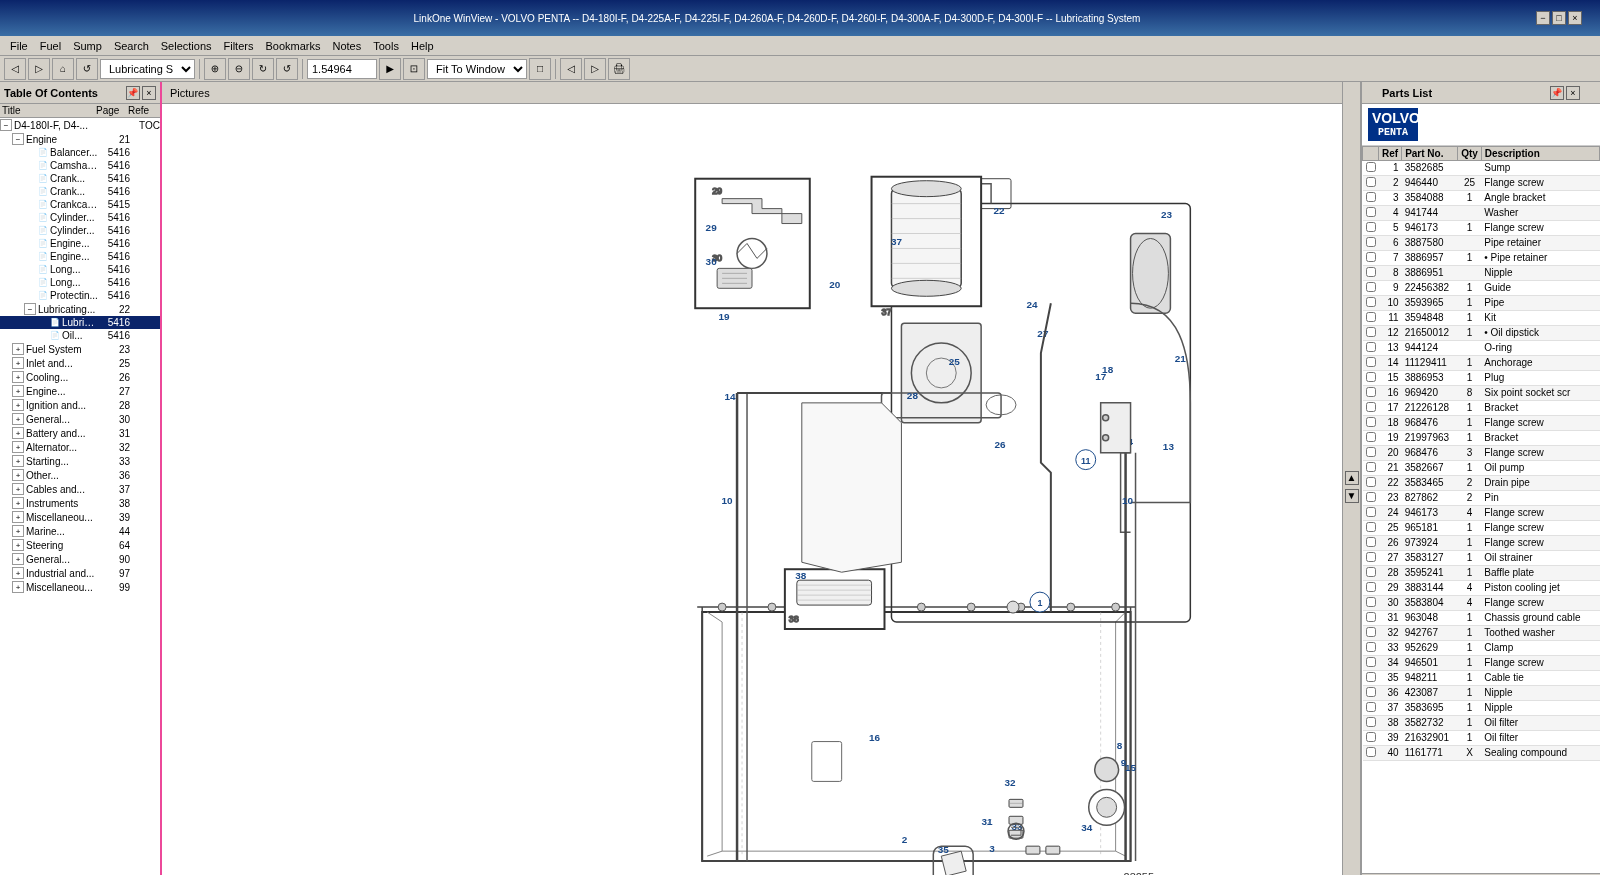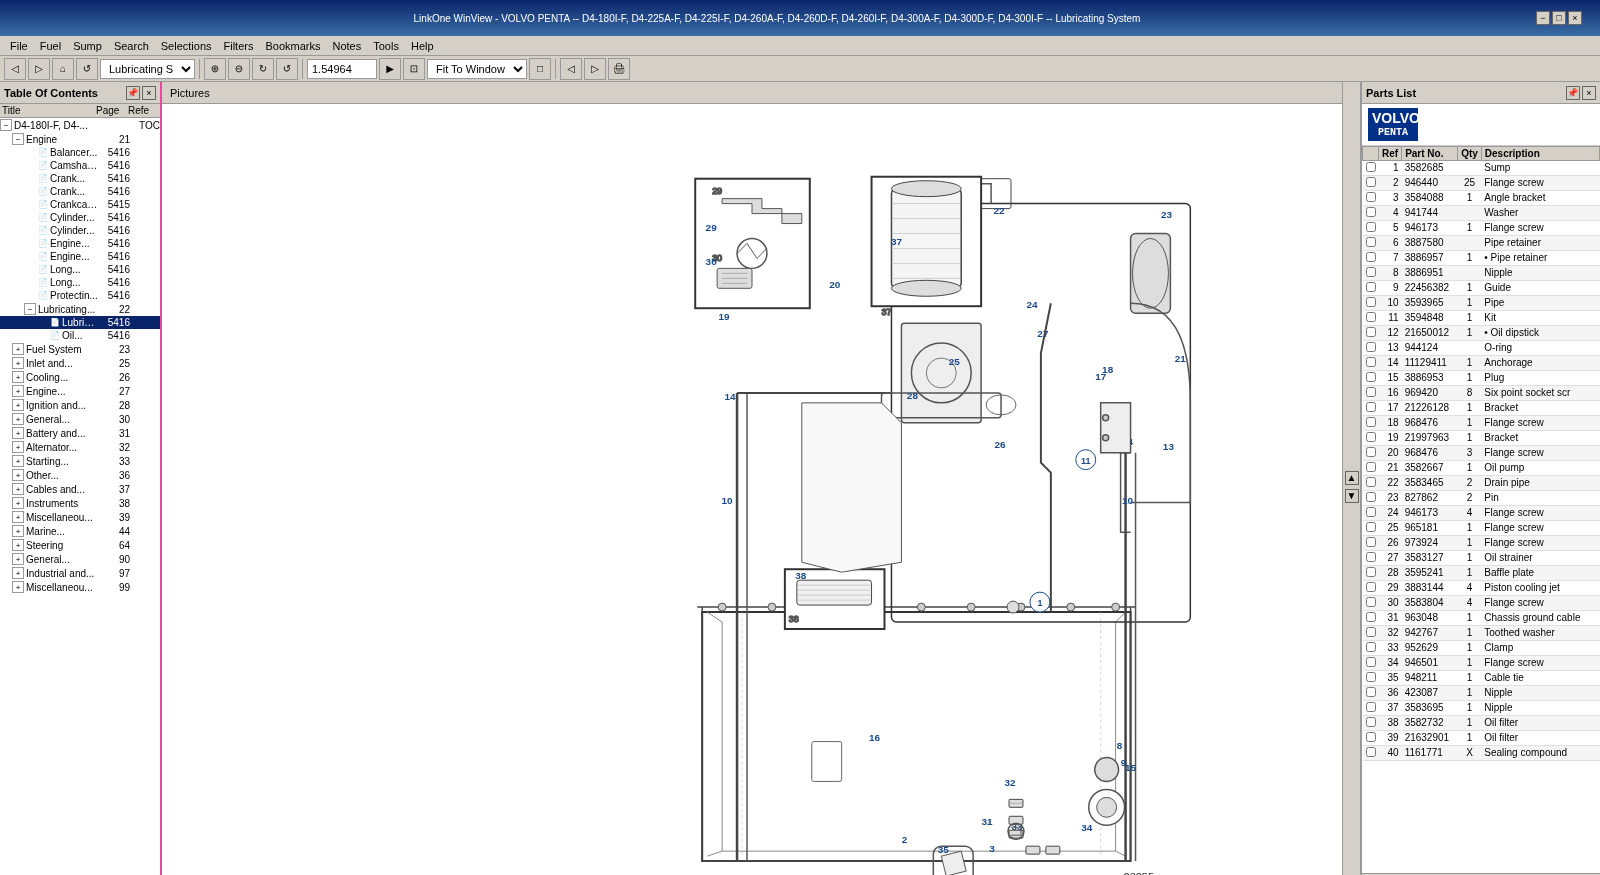--- a/index.html
+++ b/index.html
@@ -101,21 +101,21 @@
       background: #d4d0c8; height: 18px; display: flex; align-items: center;
       padding: 0 4px; border-top: 1px solid #999; font-size: 10px;
     }
     
     
     #parts-panel { 
       width: 240px; background: #d4d0c8; border-left: 2px solid #999;
       display: flex; flex-direction: column; flex-shrink: 0;
     }
     #parts-header { 
-      background: #d4d0c8; padding: 2px 4px; display: flex; 
+      background: #d4d0c8; padding: 2px 20px; display: flex; 
       align-items: center; justify-content: space-between;
       border-bottom: 1px solid #999; height: 22px;
     }
     #parts-header span { font-size: 11px; font-weight: bold; }
     
     #volvo-logo-area { 
       background: white; padding: 4px 6px; display: flex; align-items: flex-start;
       border-bottom: 1px solid #ccc;
     }
     .volvo-logo { 

